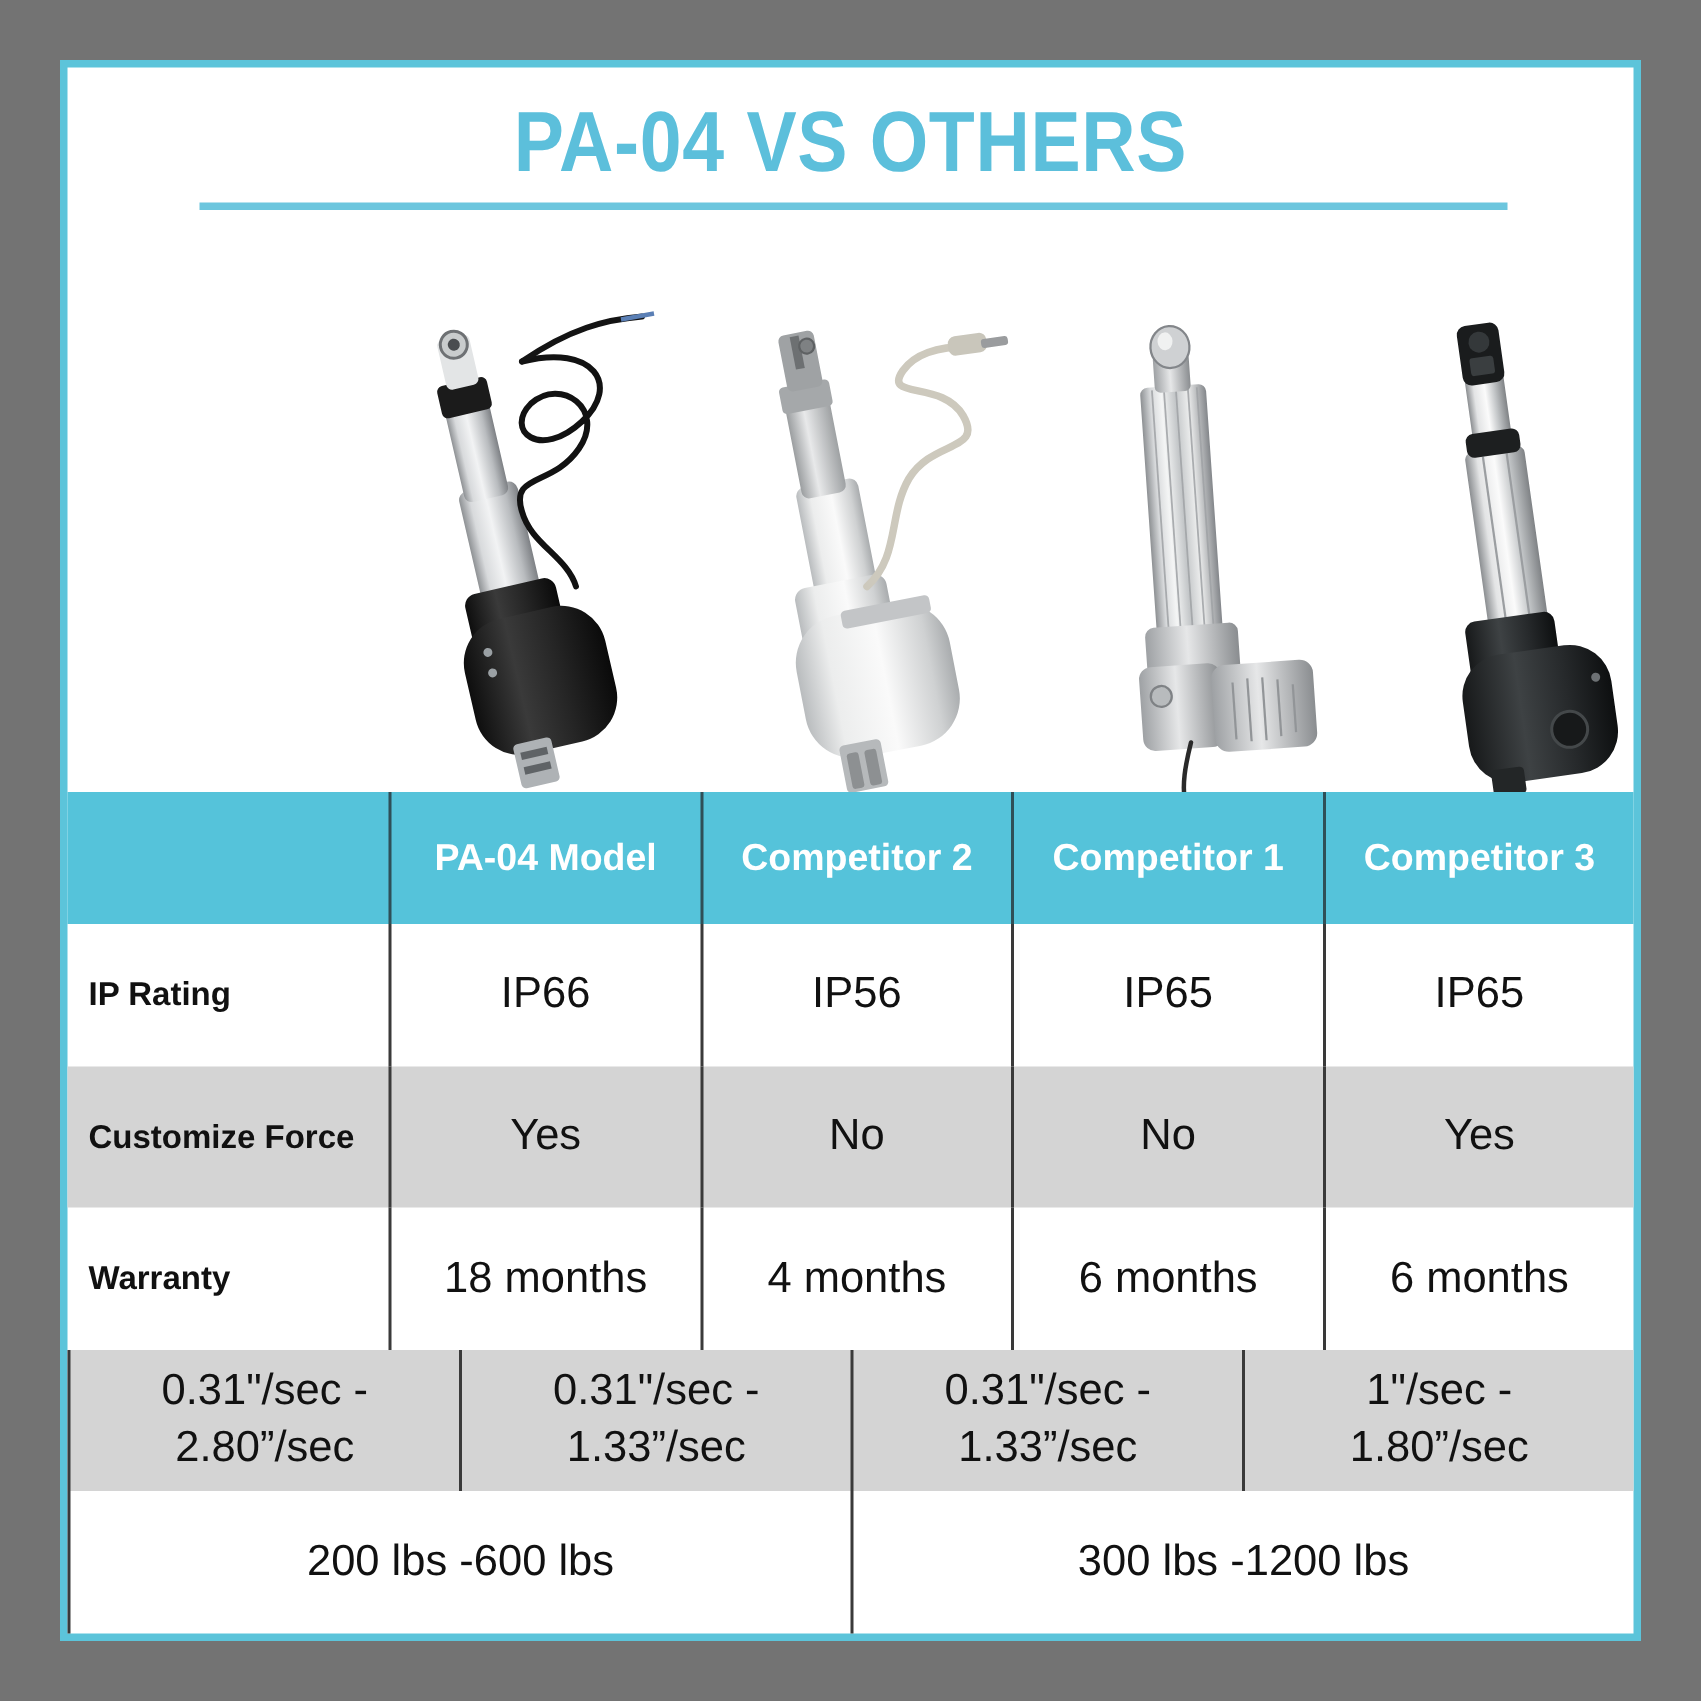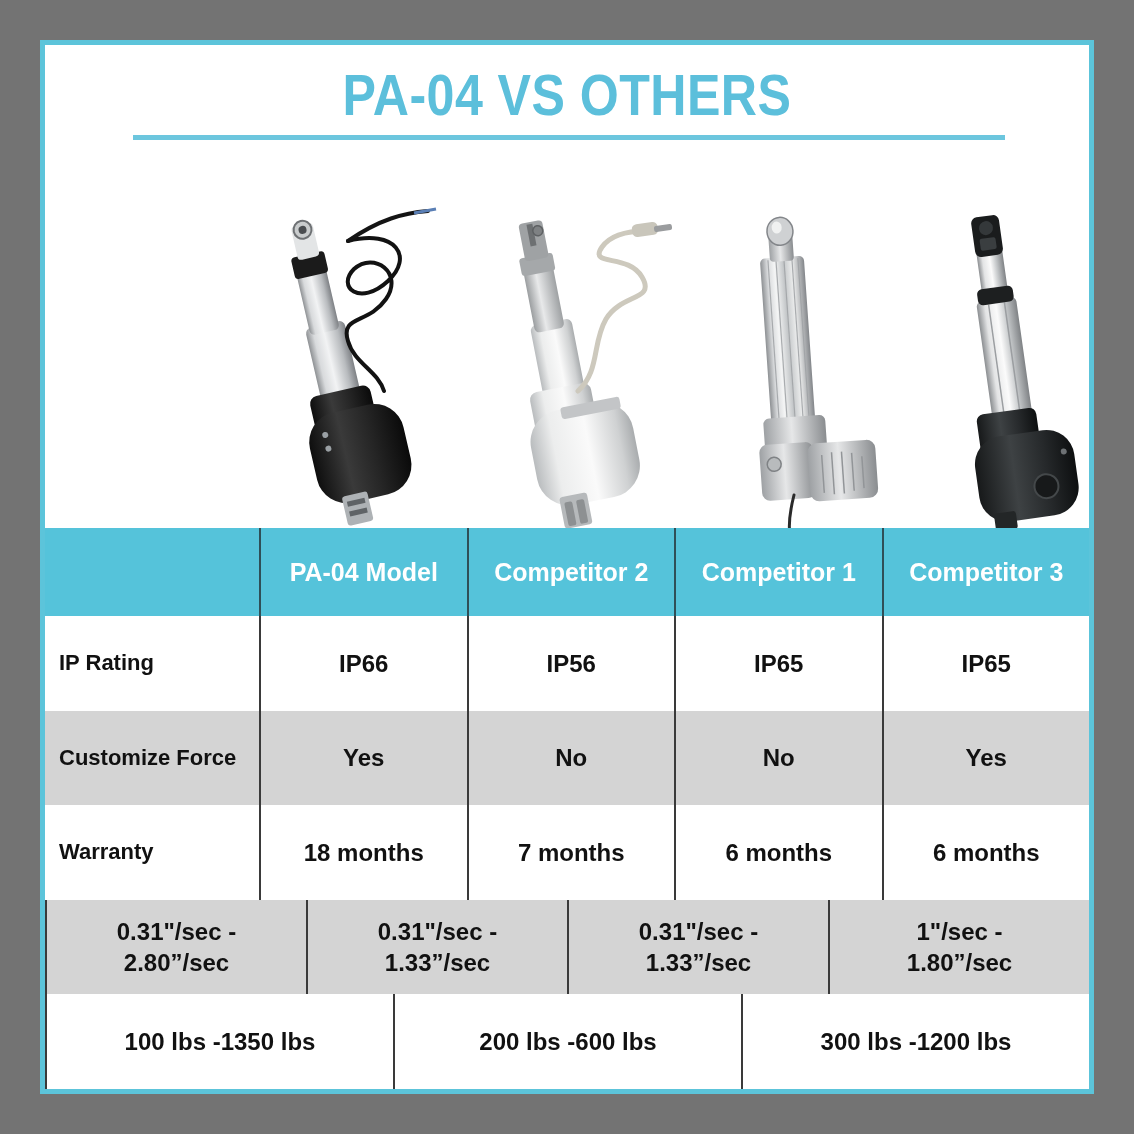--- a/index.html
+++ b/index.html
@@ -106,26 +106,25 @@
   }
   .row.body { flex: 1 1 0; }
   .row.shaded { background: #d4d4d4; }
 
   .cell {
     box-sizing: border-box;
     display: flex;
     align-items: center;
     justify-content: center;
     text-align: center;
-    font-size: 24px;
+    font-size: 29px;
     color: #111111;
     line-height: 1.3;
     padding: 2px 6px;
     position: relative;
-    font-weight: bold;
   }
   .cell.label {
     width: 214px;
     flex: 0 0 214px;
     justify-content: flex-start;
     text-align: left;
     font-weight: 700;
     font-size: 22px;
     padding-left: 14px;
   }
@@ -334,21 +333,21 @@
         <div class="cell label">Customize Force</div>
         <div class="cell val">Yes</div>
         <div class="cell val">No</div>
         <div class="cell val">No</div>
         <div class="cell val">Yes</div>
       </div>
 
       <div class="row body">
         <div class="cell label">Warranty</div>
         <div class="cell val">18 months</div>
-        <div class="cell val">7 months</div>
+        <div class="cell val">4 months</div>
         <div class="cell val">6 months</div>
         <div class="cell val">6 months</div>
       </div>
 
       <div class="row body shaded">
         <div class="cell val">
           <span class="stack">
             <span>0.31"/sec -</span><br>
             <span>2.80”/sec</span>
           </span>
@@ -367,20 +366,19 @@
         </div>
         <div class="cell val">
           <span class="stack">
             <span>1"/sec -</span><br>
             <span>1.80”/sec</span>
           </span>
         </div>
       </div>
 
       <div class="row body">
-        <div class="cell val">100 lbs -1350 lbs</div>
         <div class="cell val">200 lbs -600 lbs</div>
         <div class="cell val">300 lbs -1200 lbs</div>
       </div>
 
     </div>
   </div>
 </div>
 
 </body></html>

